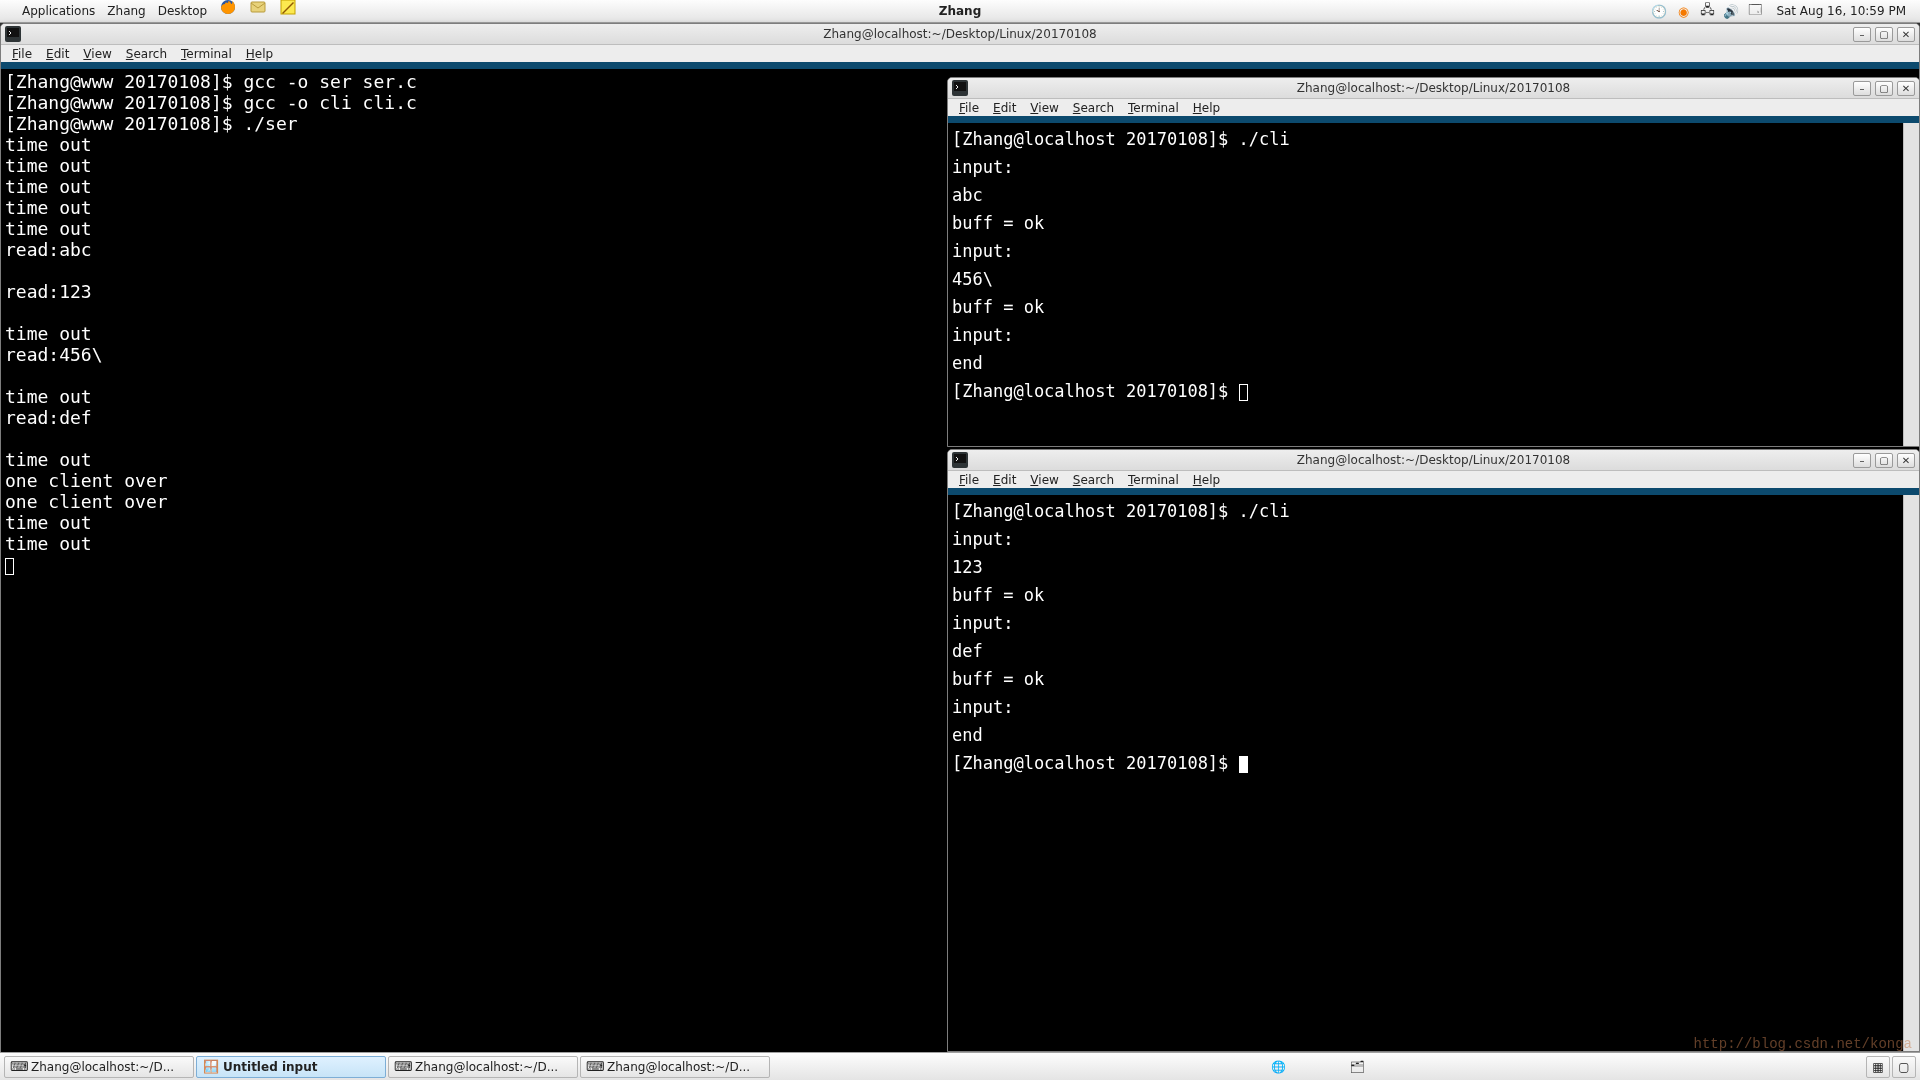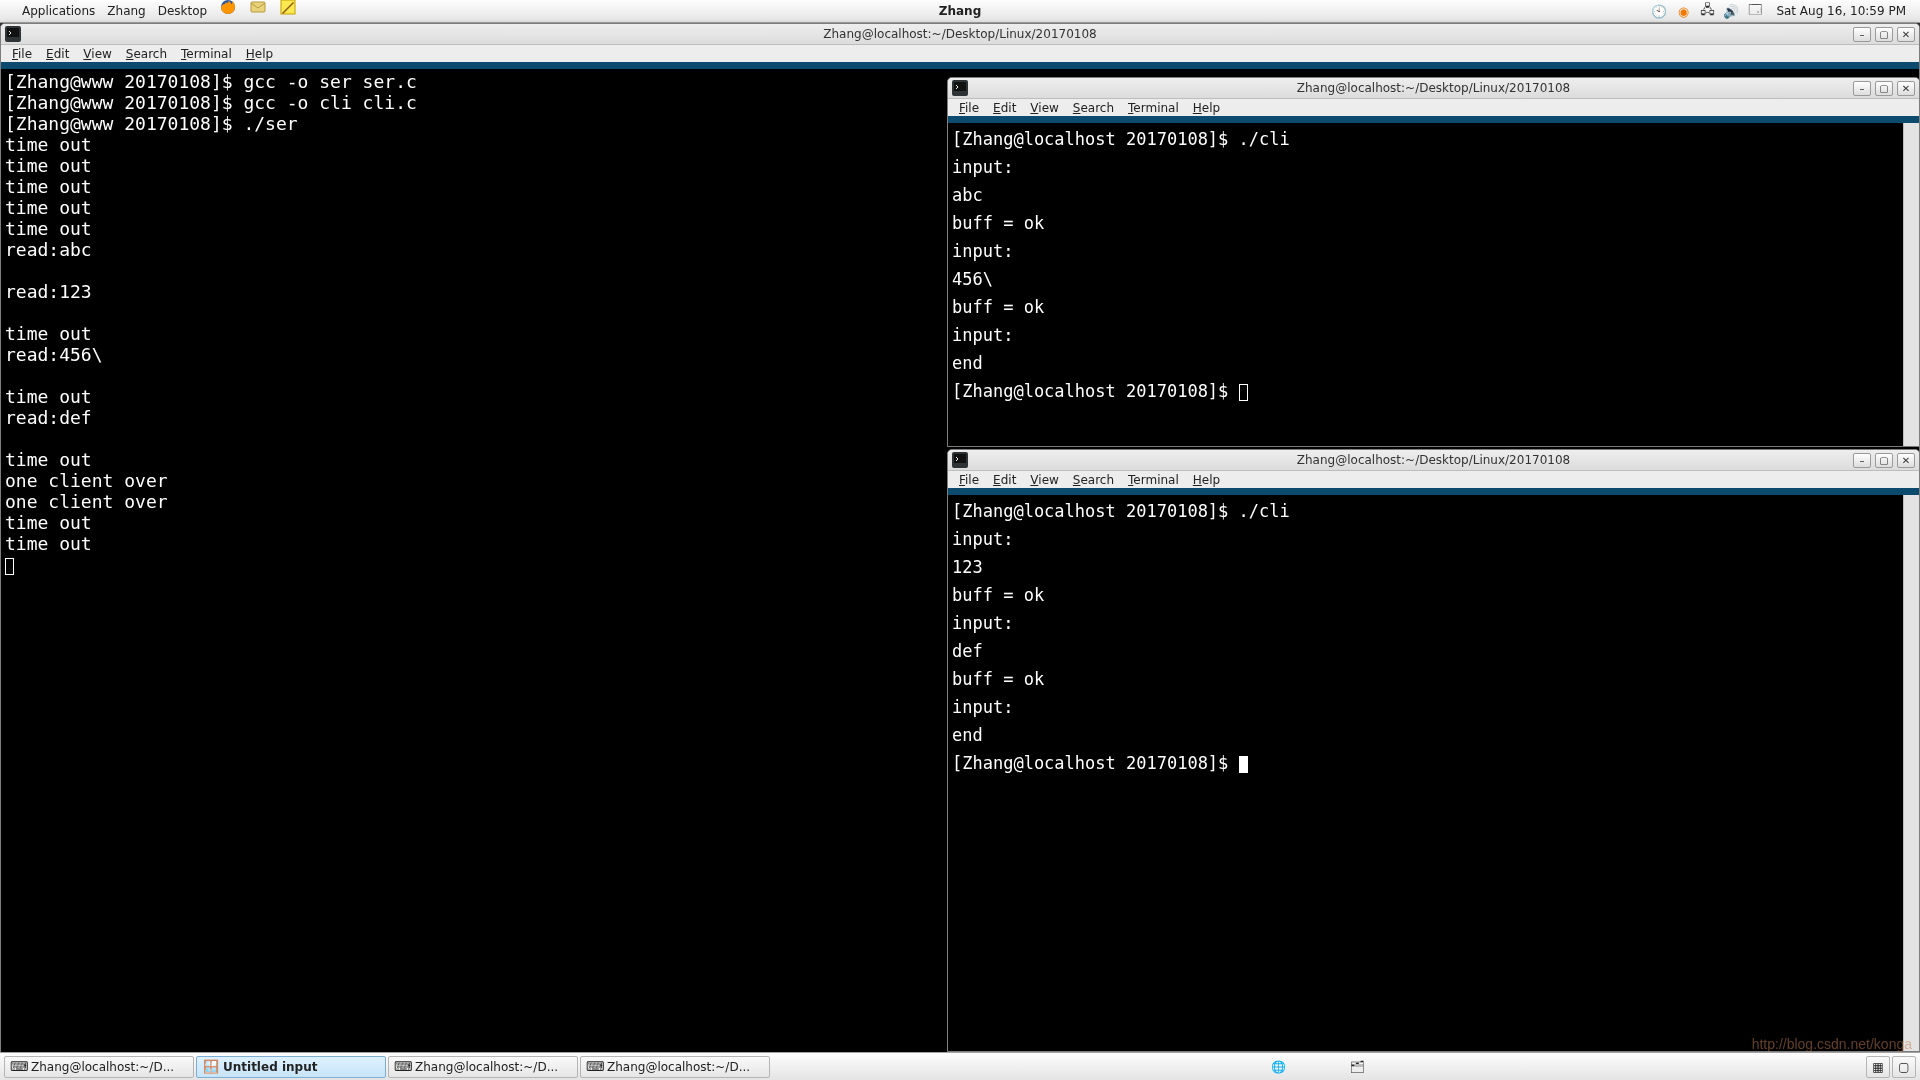--- a/index.html
+++ b/index.html
@@ -34,21 +34,21 @@
 
 
 .bot-panel { position:absolute; bottom:0; left:0; right:0; height:28px;
   background:linear-gradient(to bottom,#fdfdfd,#e4e4e4); border-top:1px solid #a0a0a0;
   display:flex; align-items:center; padding:0 4px; gap:2px; color:#222;}
 .task-btn { height:22px; min-width:190px; max-width:200px; padding:0 6px; display:flex; align-items:center; gap:4px;
   background:linear-gradient(to bottom,#fafafa,#e5e5e5); border:1px solid #b5b5b5; border-radius:2px; font-size:12px; white-space:nowrap; overflow:hidden; text-overflow:ellipsis;}
 .task-btn.active { background:linear-gradient(to bottom,#dff1ff,#c7e4f7); border-color:#7daed6; font-weight:bold;}
 .task-btn .tic { width:16px; height:16px; display:inline-flex; align-items:center; justify-content:center; font-size:13px; flex:none;}
 .spacer { flex:1;}
-.water { position:absolute; right:8px; bottom:28px; color:#c47d50; font-size:14px; font-family:Liberation Sans, sans-serif; opacity:.5;}
+.water { position:absolute; right:8px; bottom:28px; color:#c47d50; font-size:14px; font-family:Liberation Mono, monospace; opacity:.5;}
 </style>
 </head>
 <body>
 
 <div class="top-panel">
   <span class="p-item">
     <svg viewBox="0 0 16 16">
         <circle cx="8" cy="8" r="6" fill="#cc0000"></circle>
         <ellipse cx="8" cy="6" rx="5" ry="2.2" fill="#a00000"></ellipse>
         <circle cx="7" cy="5" r="1.2" fill="#e33"></circle>

